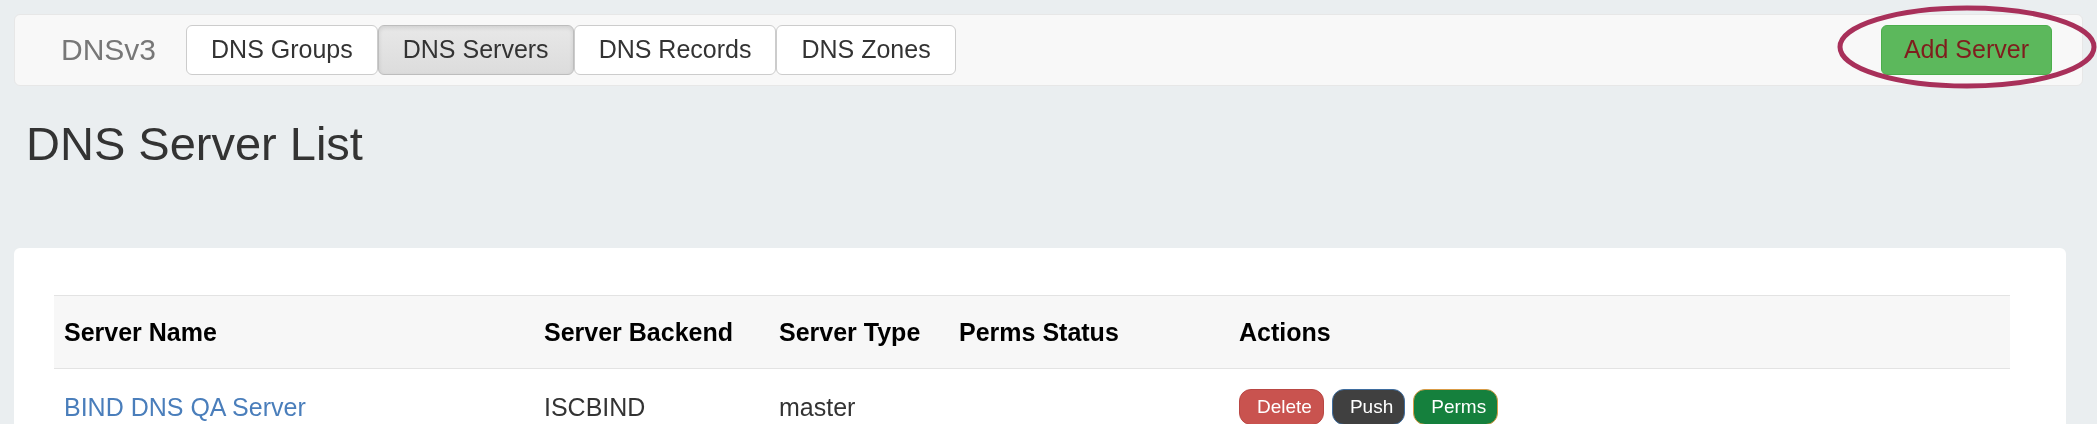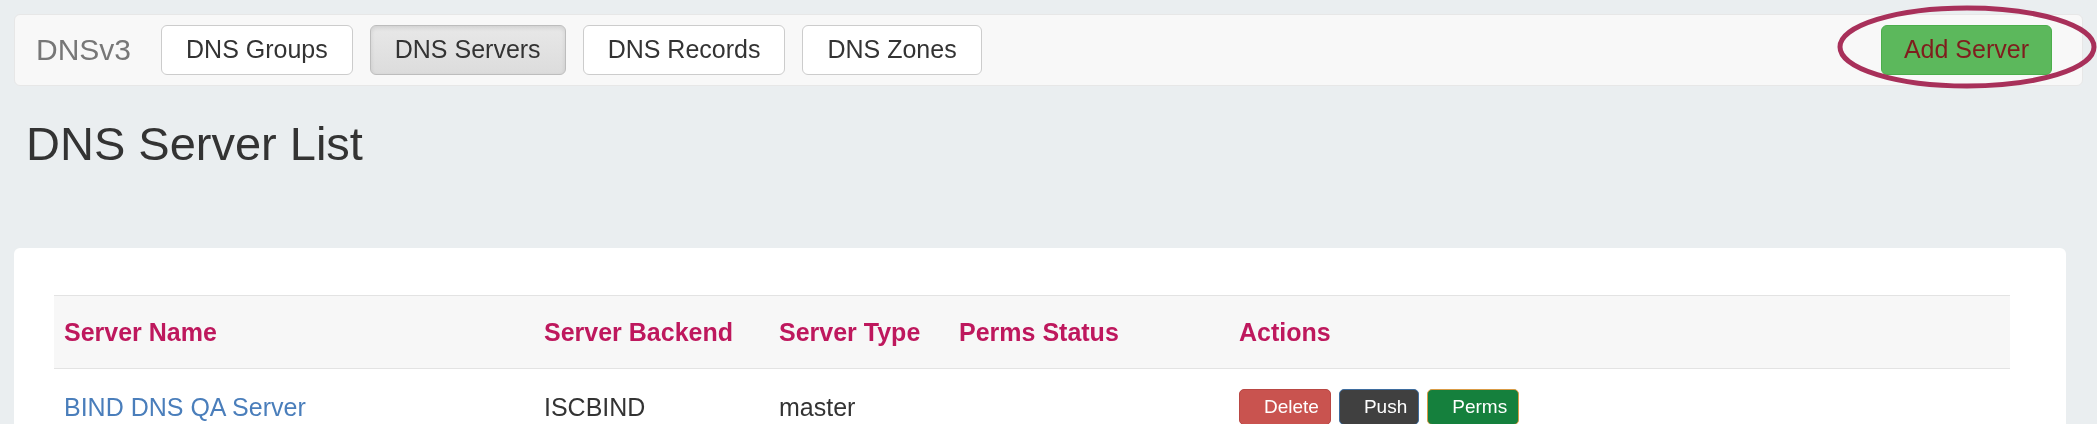--- a/index.html
+++ b/index.html
@@ -25,29 +25,29 @@
     background: #f8f8f8;
     border: 1px solid #e7e7e7;
     border-radius: 6px;
     box-sizing: border-box;
     display: flex;
     align-items: center;
   }
   .brand {
     font-size: 30px;
     color: #777777;
-    margin-left: 21px;
+    margin-left: 46px;
     margin-right: 30px;
     line-height: 1;
     white-space: nowrap;
   }
   .nav-btns {
     display: flex;
     align-items: center;
-    gap: 17px;
+    gap: 0;
   }
   .nav-btn {
     font-size: 25px;
     color: #333333;
     background: #ffffff;
     border: 1px solid #cccccc;
     border-radius: 6px;
     padding: 11px 24px 12px 24px;
     line-height: 1;
     white-space: nowrap;
@@ -121,21 +121,21 @@
     border-collapse: collapse;
     table-layout: fixed;
   }
   .tbl thead th {
     background: #f7f7f7;
     border-top: 1px solid #e3e3e3;
     border-bottom: 1px solid #e3e3e3;
     text-align: left;
     font-size: 25px;
     font-weight: bold;
-    color: #be185d;
+    color: #000000;
     padding: 22px 0 21px 10px;
     white-space: nowrap;
   }
   .tbl tbody td {
     font-size: 25px;
     color: #333333;
     padding: 20px 0 20px 10px;
     vertical-align: middle;
     white-space: nowrap;
     background: #ffffff;
@@ -155,22 +155,22 @@
     padding-left: 10px;
   }
   .act-group {
     display: inline-flex;
     align-items: center;
     gap: 8px;
   }
   .act-btn {
     font-size: 19px;
     color: #ffffff;
-    border-radius: 5px;
-    padding: 7px 11px 8px 24px;
+    border-radius: 12px;
+    padding: 7px 11px 8px 17px;
     line-height: 1;
     border: 1px solid transparent;
     box-sizing: border-box;
     white-space: nowrap;
   }
   .act-delete { background: #c9534f; border-color: #b94744; }
   .act-push   { background: #404040; border-color: #3f6d9e; }
   .act-perms  { background: #15803d; border-color: #d99b46; }
 </style>
 </head>

